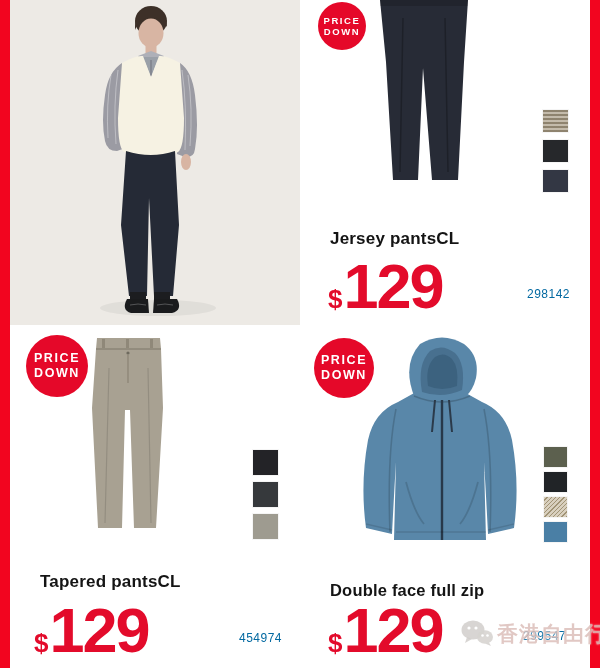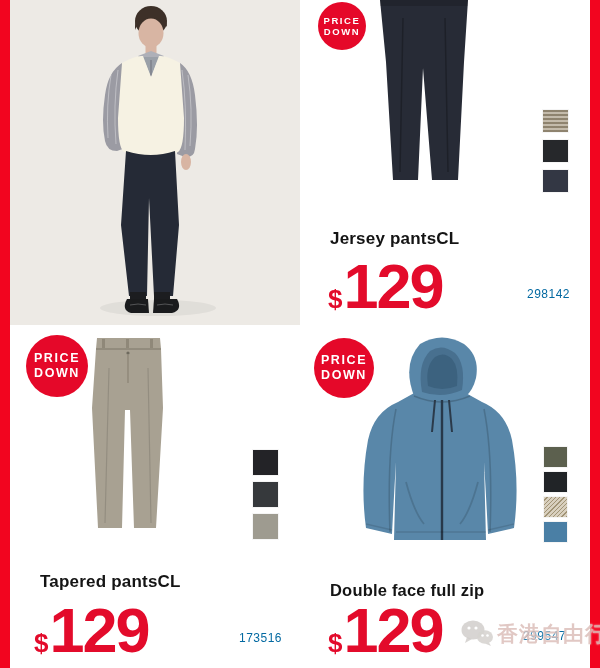--- a/index.html
+++ b/index.html
@@ -143,21 +143,21 @@
   <div class="swatches bl">
     <div class="swatch" style="background-color: rgb(35, 35, 39);"></div>
     <div class="swatch" style="background-color: rgb(54, 57, 60);"></div>
     <div class="swatch" style="background-color: rgb(158, 155, 144);"></div>
   </div>
   <div class="title bl">Tapered pantsCL</div>
   <div class="price bl" style="color: rgb(227, 11, 43);">
     <span class="cur">$</span>
     <span class="num">129</span>
   </div>
-  <div class="code bl">173516</div>
+  <div class="code bl">454974</div>
 </div>
 
 <div class="cell">
   <div class="badge lg-br" style="background-color: rgb(229, 8, 41);">
     <span class="bl">PRICE</span>
     <span class="bl">DOWN</span>
   </div>
   <svg class="garment" style="left:358px;top:334px;" width="164" height="212" viewBox="0 0 164 212">
 
     <path d="M58,58 Q82,48 106,58 L124,68 Q148,78 154,106 Q162,150 156,194 L130,200 Q128,160 126,128

